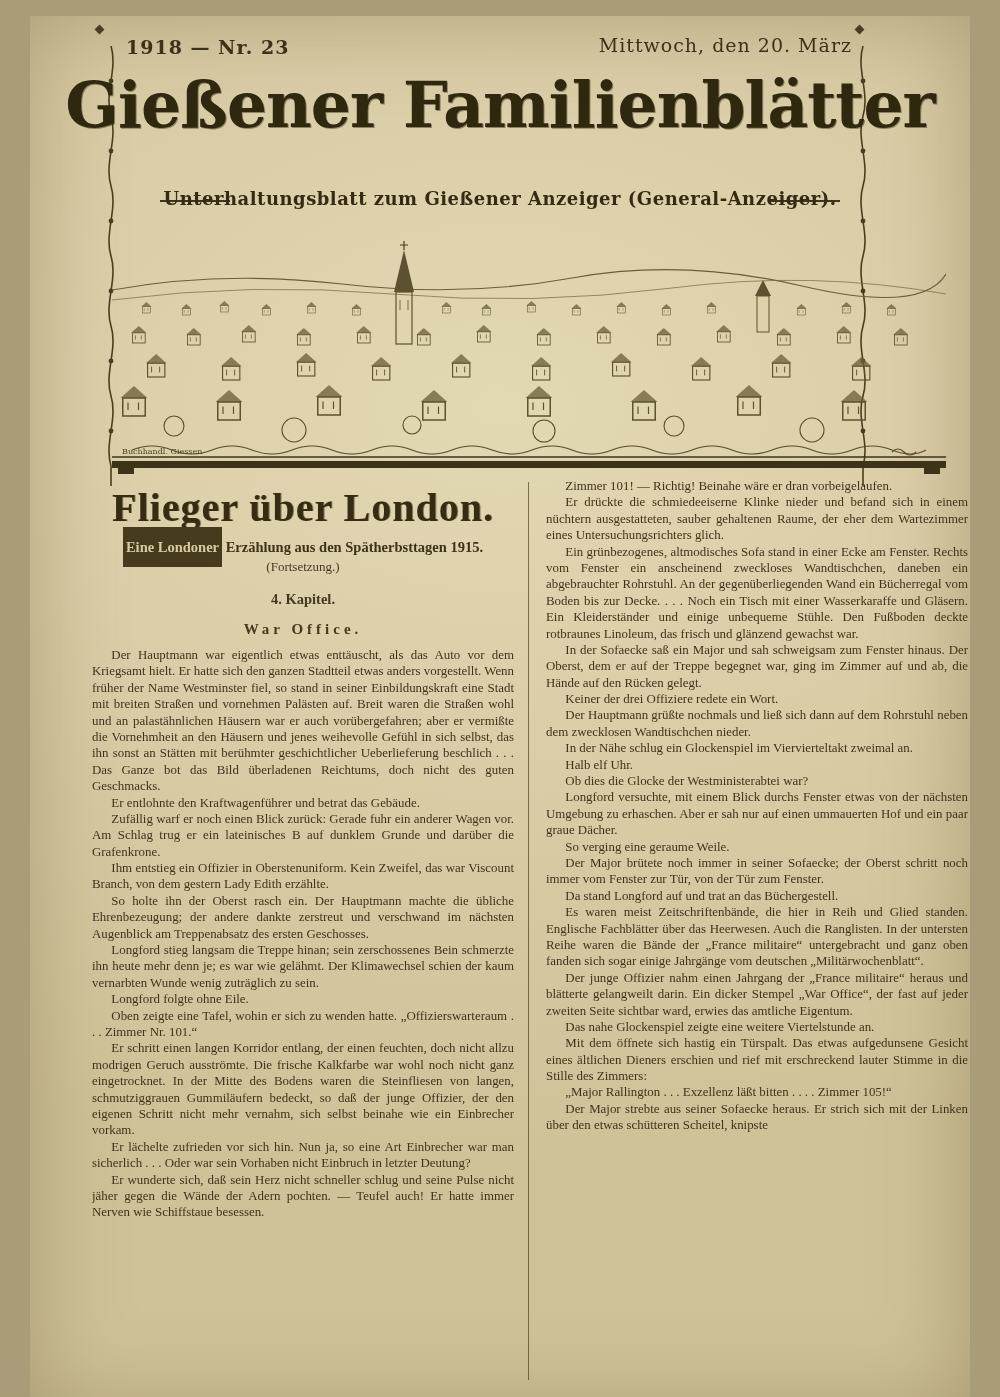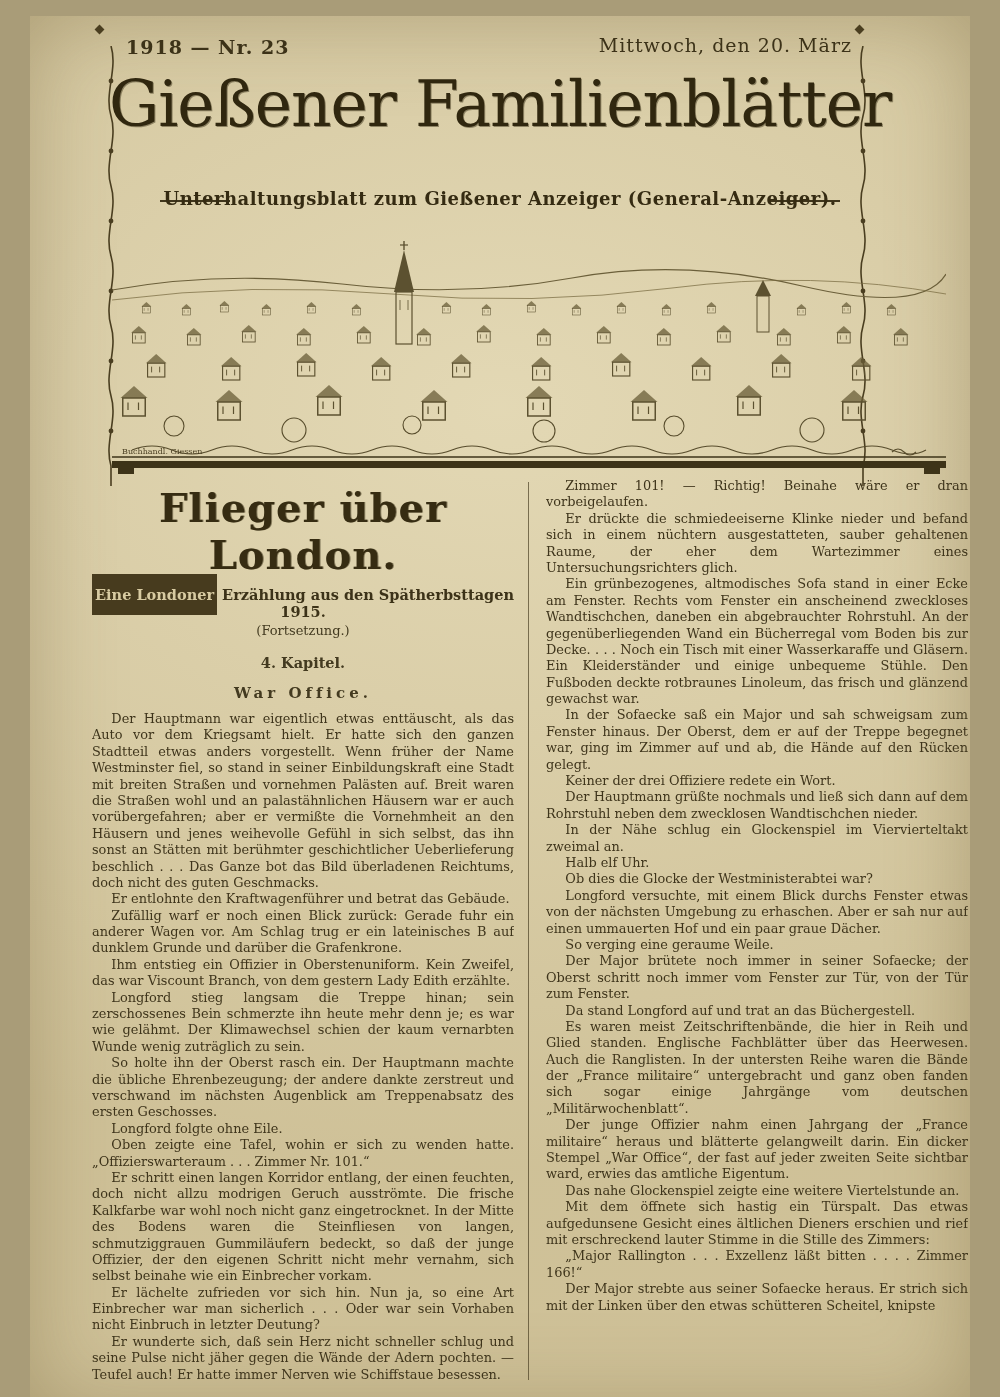--- a/index.html
+++ b/index.html
@@ -14,37 +14,37 @@
   }
   
   .hdr-issue{position:absolute;left:96px;top:20px;font-size:19px;font-weight:bold;color:#3c3218;letter-spacing:1px;}
   .hdr-date{position:absolute;right:118px;top:18px;font-size:19px;font-weight:normal;color:#3c3218;letter-spacing:1px;}
   .corner{position:absolute;width:14px;height:14px;}
   .corner:before{content:"";position:absolute;left:4px;top:4px;width:7px;height:7px;background:#4a3e20;transform:rotate(45deg);}
   .corner.tl{left:62px;top:6px;} .corner.tr{right:104px;top:6px;}
   
   .masthead-title{
     position:absolute;left:0;right:0;top:52px;text-align:center;
-    font-size:63px;font-weight:normal;color:#30270f;letter-spacing:-1px;
+    font-size:63px;font-weight:bold;color:#30270f;letter-spacing:-1px;
     text-shadow:1px 1px 0 rgba(48,39,15,.45);
     white-space:nowrap;
   }
   .masthead-sub{
     position:absolute;left:0;right:0;top:172px;text-align:center;
     font-size:18px;font-weight:bold;color:#352b12;letter-spacing:.5px;
   }
   .swash{position:absolute;top:184px;width:70px;border-top:2px solid #3f351b;}
   .swash.l{left:130px;} .swash.r{right:130px;}
   .vine{position:absolute;top:30px;}
   .vine.l{left:70px;} .vine.r{right:96px;}
   
   .engraving{position:absolute;left:82px;top:198px;width:834px;height:262px;}
   
   .divider{position:absolute;left:498px;top:466px;width:1px;height:898px;background:rgba(64,53,26,.65);}
-  .col{position:absolute;top:466px;width:422px;height:900px;overflow:hidden;}
+  .col{position:absolute;top:466px;width:422px;height:900px;overflow:hidden;font-family:Liberation Serif, serif;}
   .col.left{left:62px;}
   .col.right{left:516px;top:462px;height:906px;}
   .article-title{
     text-align:center;font-size:40px;font-weight:bold;color:#362c12;
     letter-spacing:1px;margin:2px 0 8px;text-shadow:1px 0 0 rgba(54,44,18,.5);
   }
   .subtitle-line{text-align:center;font-size:14.5px;font-weight:bold;color:#3c3218;margin:0;}
   .hl{background:#473b1e;color:#d8cba2;padding:12px 3px;}
   .byline{text-align:center;font-size:14.5px;font-weight:bold;margin:4px 0 0;}
   .continuation{text-align:center;font-size:13px;margin:3px 0 0;}
@@ -194,22 +194,22 @@
     <h1 class="article-title">Flieger über London.</h1>
     <p class="subtitle-line"><span class="hl">Eine Londoner</span><span> Erzählung aus den Spätherbsttagen 1915.</span></p>
     <p class="continuation">(Fortsetzung.)</p>
     <p class="chapter">4. Kapitel.</p>
     <p class="section">War Office.</p>
     <div class="body-list">
         <p class="body">Der Hauptmann war eigentlich etwas enttäuscht, als das Auto vor dem Kriegsamt hielt. Er hatte sich den ganzen Stadtteil etwas anders vorgestellt. Wenn früher der Name Westminster fiel, so stand in seiner Einbildungskraft eine Stadt mit breiten Straßen und vornehmen Palästen auf. Breit waren die Straßen wohl und an palastähnlichen Häusern war er auch vorübergefahren; aber er vermißte die Vornehmheit an den Häusern und jenes weihevolle Gefühl in sich selbst, das ihn sonst an Stätten mit berühmter geschichtlicher Ueberlieferung beschlich . . . Das Ganze bot das Bild überladenen Reichtums, doch nicht des guten Geschmacks.</p>
         <p class="body">Er entlohnte den Kraftwagenführer und betrat das Gebäude.</p>
         <p class="body">Zufällig warf er noch einen Blick zurück: Gerade fuhr ein anderer Wagen vor. Am Schlag trug er ein lateinisches B auf dunklem Grunde und darüber die Grafenkrone.</p>
         <p class="body">Ihm entstieg ein Offizier in Oberstenuniform. Kein Zweifel, das war Viscount Branch, von dem gestern Lady Edith erzählte.</p>
+        <p class="body">So holte ihn der Oberst rasch ein. Der Hauptmann machte die übliche Ehrenbezeugung; der andere dankte zerstreut und verschwand im nächsten Augenblick am Treppenabsatz des ersten Geschosses.</p>
         <p class="body">Longford stieg langsam die Treppe hinan; sein zerschossenes Bein schmerzte ihn heute mehr denn je; es war wie gelähmt. Der Klimawechsel schien der kaum vernarbten Wunde wenig zuträglich zu sein.</p>
-        <p class="body">So holte ihn der Oberst rasch ein. Der Hauptmann machte die übliche Ehrenbezeugung; der andere dankte zerstreut und verschwand im nächsten Augenblick am Treppenabsatz des ersten Geschosses.</p>
         <p class="body">Longford folgte ohne Eile.</p>
         <p class="body">Oben zeigte eine Tafel, wohin er sich zu wenden hatte. „Offizierswarteraum . . . Zimmer Nr. 101.“</p>
         <p class="body">Er schritt einen langen Korridor entlang, der einen feuchten, doch nicht allzu modrigen Geruch ausströmte. Die frische Kalkfarbe war wohl noch nicht ganz eingetrocknet. In der Mitte des Bodens waren die Steinfliesen von langen, schmutziggrauen Gummiläufern bedeckt, so daß der junge Offizier, der den eigenen Schritt nicht mehr vernahm, sich selbst beinahe wie ein Einbrecher vorkam.</p>
         <p class="body">Er lächelte zufrieden vor sich hin. Nun ja, so eine Art Einbrecher war man sicherlich . . . Oder war sein Vorhaben nicht Einbruch in letzter Deutung?</p>
         <p class="body">Er wunderte sich, daß sein Herz nicht schneller schlug und seine Pulse nicht jäher gegen die Wände der Adern pochten. — Teufel auch! Er hatte immer Nerven wie Schiffstaue besessen.</p>
       </div>
   </div>
 
   <div class="col right">
     <div class="body-list">
@@ -223,18 +223,18 @@
         <p class="body">Halb elf Uhr.</p>
         <p class="body">Ob dies die Glocke der Westministerabtei war?</p>
         <p class="body">Longford versuchte, mit einem Blick durchs Fenster etwas von der nächsten Umgebung zu erhaschen. Aber er sah nur auf einen ummauerten Hof und ein paar graue Dächer.</p>
         <p class="body">So verging eine geraume Weile.</p>
         <p class="body">Der Major brütete noch immer in seiner Sofaecke; der Oberst schritt noch immer vom Fenster zur Tür, von der Tür zum Fenster.</p>
         <p class="body">Da stand Longford auf und trat an das Büchergestell.</p>
         <p class="body">Es waren meist Zeitschriftenbände, die hier in Reih und Glied standen. Englische Fachblätter über das Heerwesen. Auch die Ranglisten. In der untersten Reihe waren die Bände der „France militaire“ untergebracht und ganz oben fanden sich sogar einige Jahrgänge vom deutschen „Militärwochenblatt“.</p>
         <p class="body">Der junge Offizier nahm einen Jahrgang der „France militaire“ heraus und blätterte gelangweilt darin. Ein dicker Stempel „War Office“, der fast auf jeder zweiten Seite sichtbar ward, erwies das amtliche Eigentum.</p>
         <p class="body">Das nahe Glockenspiel zeigte eine weitere Viertelstunde an.</p>
         <p class="body">Mit dem öffnete sich hastig ein Türspalt. Das etwas aufgedunsene Gesicht eines ältlichen Dieners erschien und rief mit erschreckend lauter Stimme in die Stille des Zimmers:</p>
-        <p class="body">„Major Rallington . . . Exzellenz läßt bitten . . . . Zimmer 166!“</p>
+        <p class="body">„Major Rallington . . . Exzellenz läßt bitten . . . . Zimmer 105!“</p>
         <p class="body">Der Major strebte aus seiner Sofaecke heraus. Er strich sich mit der Linken über den etwas schütteren Scheitel, knipste</p>
       </div>
   </div>
 
 </div>
 
 </body></html>

